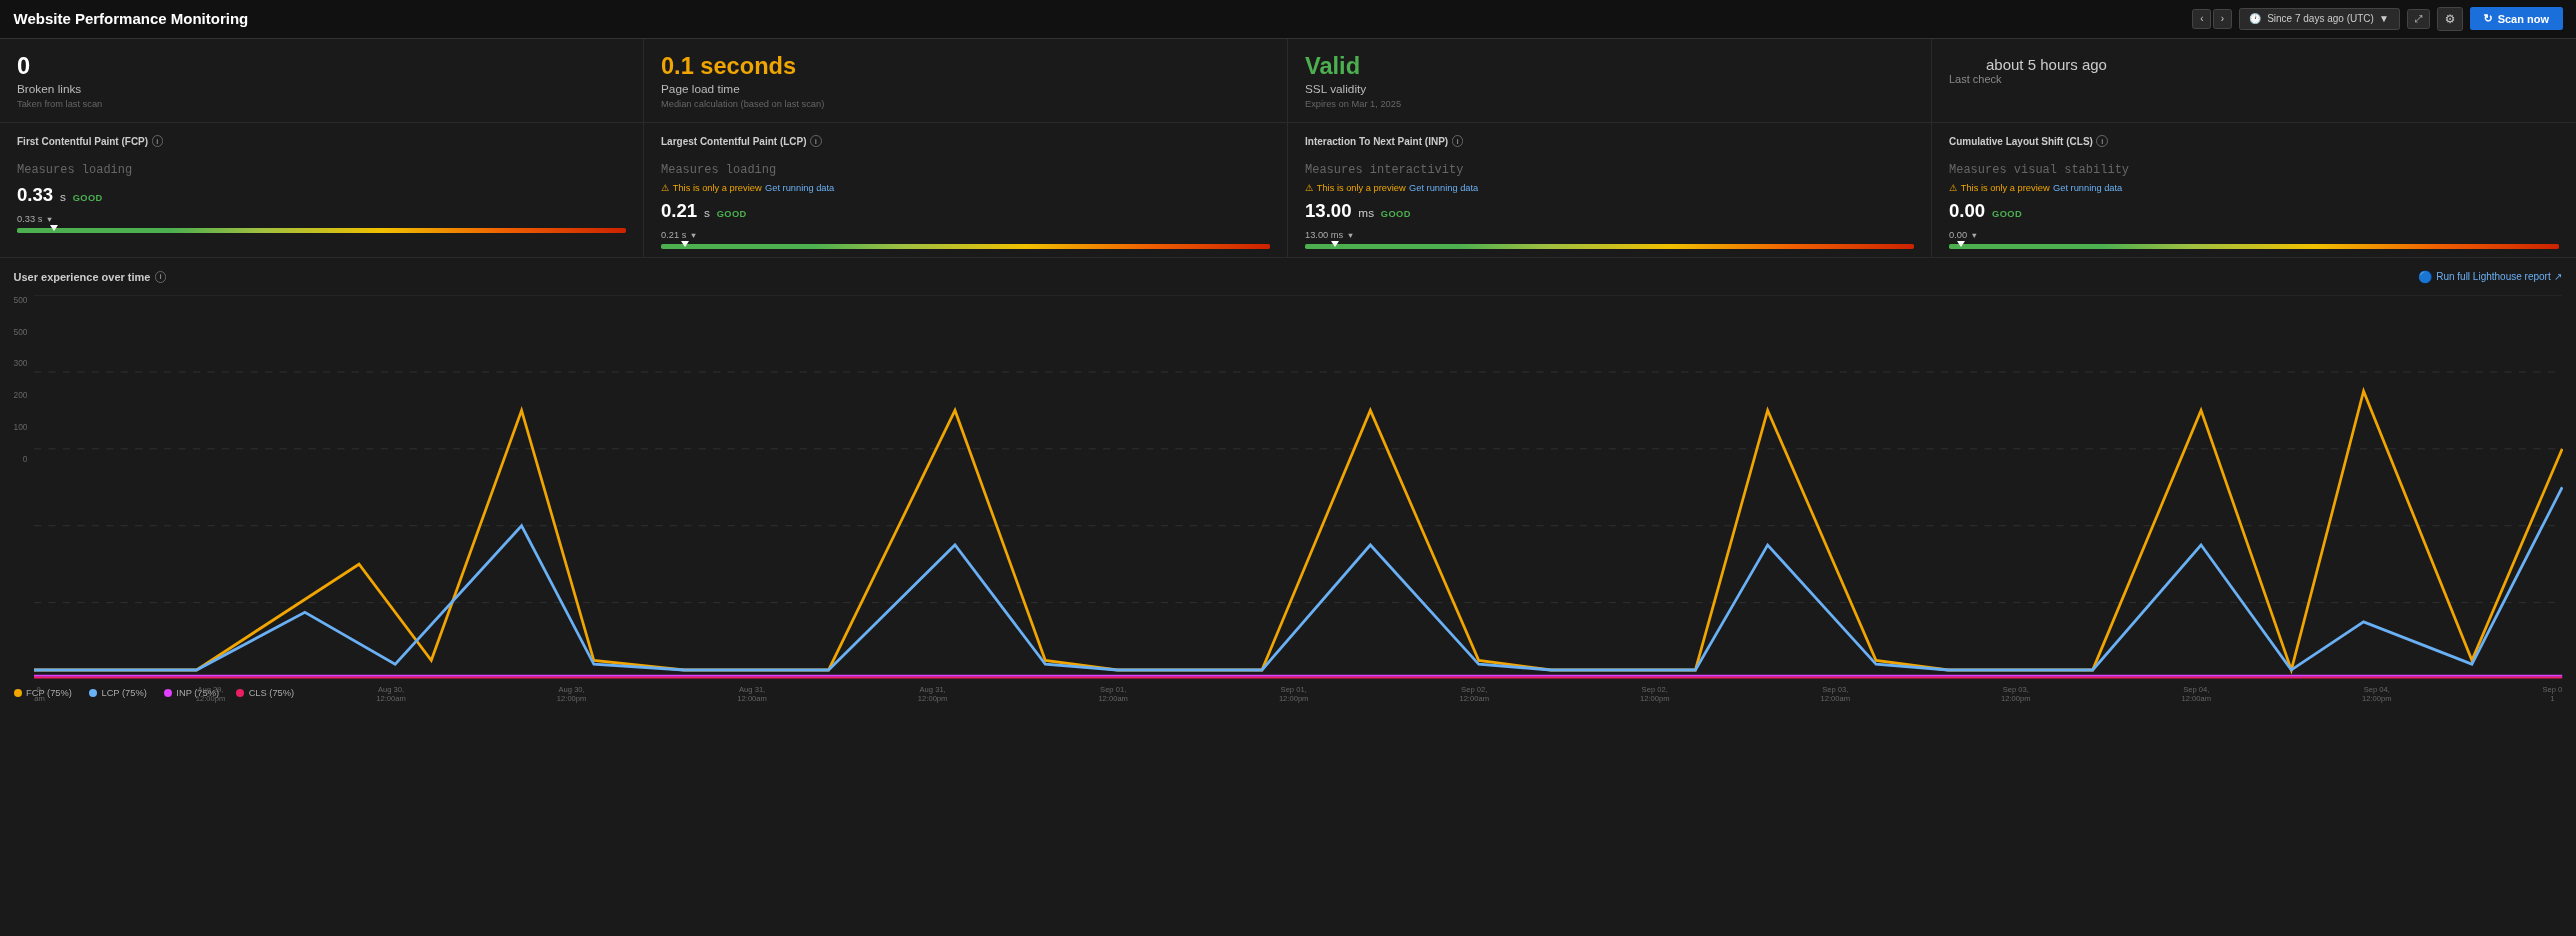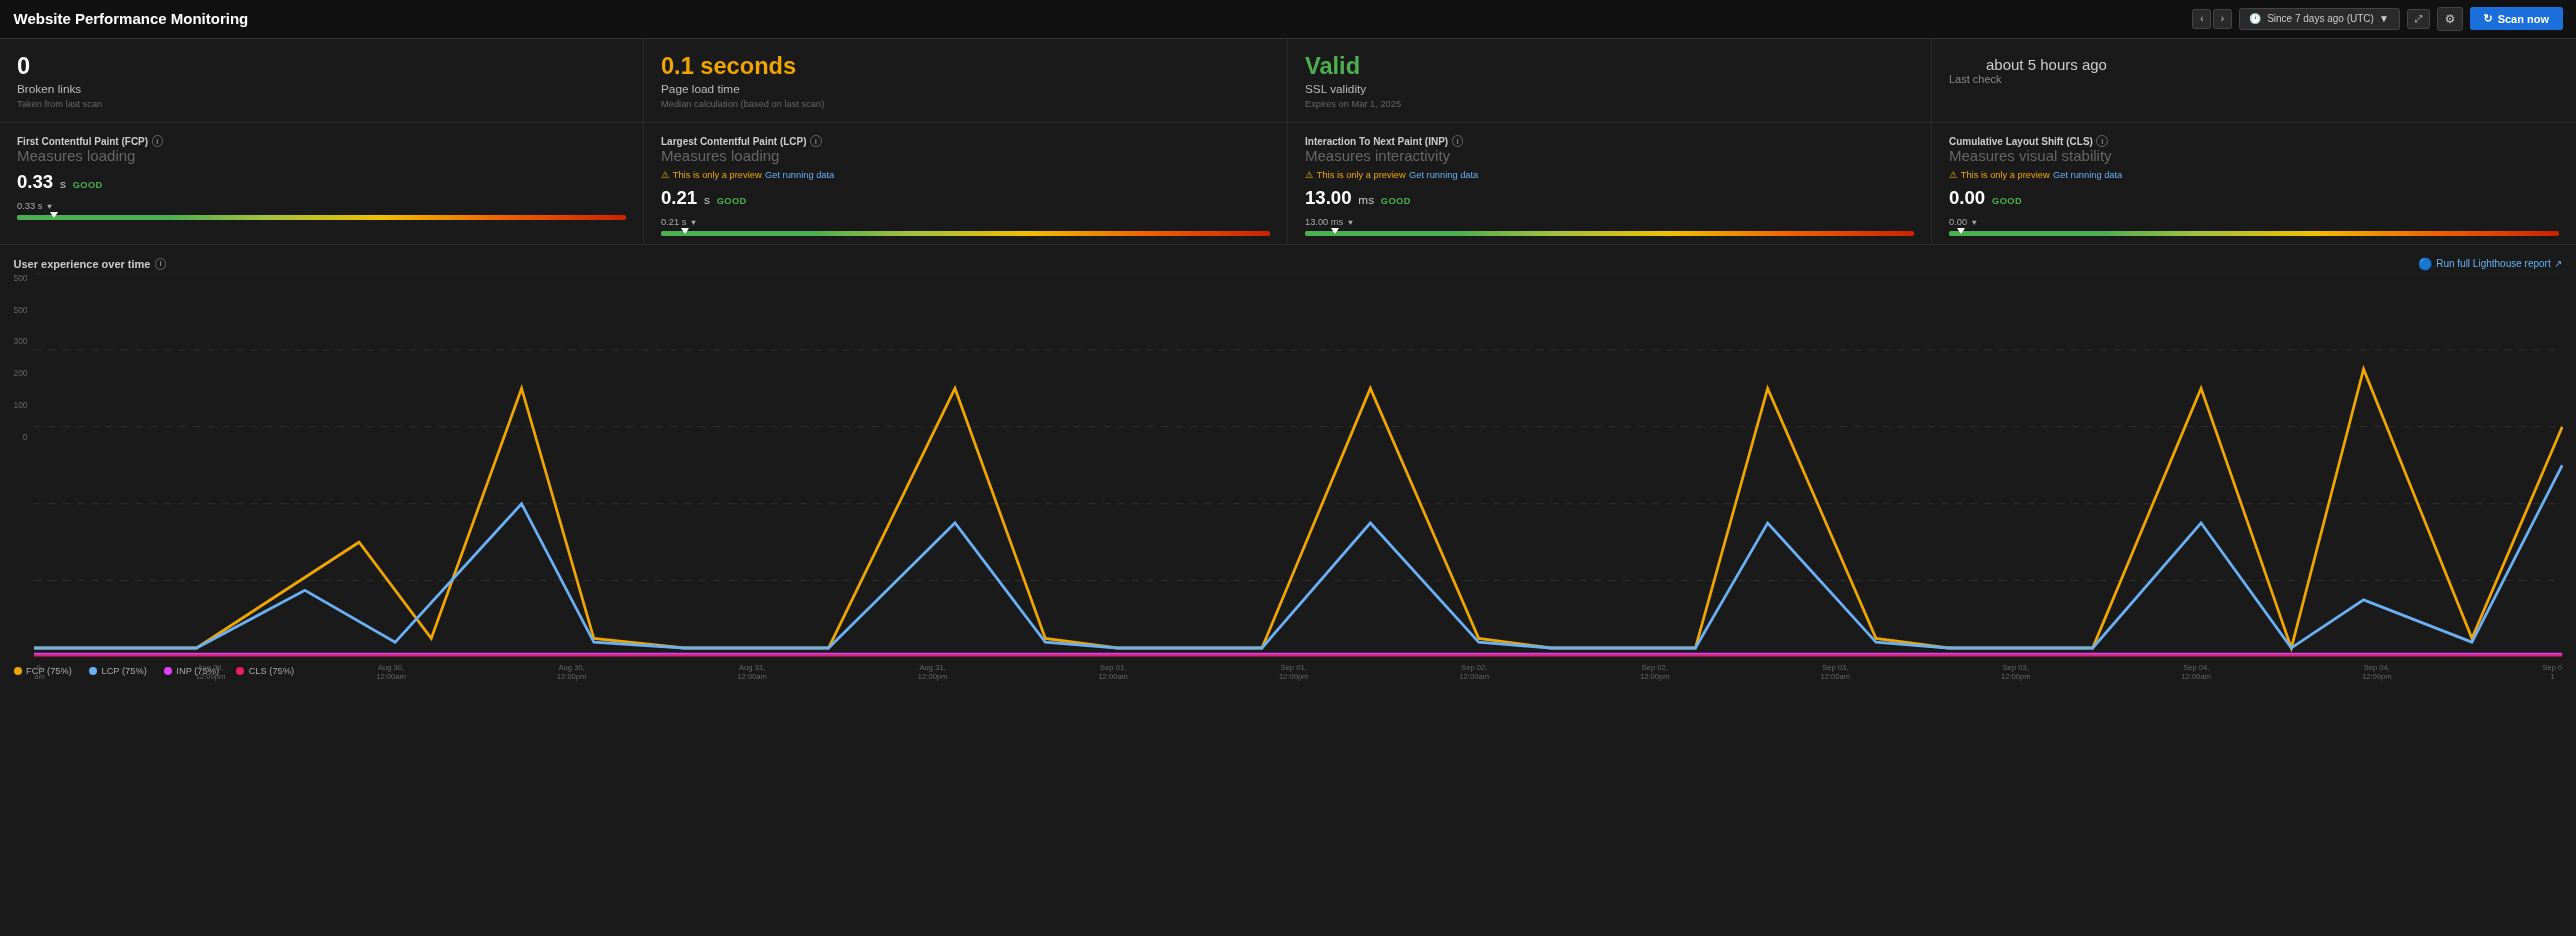--- a/index.html
+++ b/index.html
@@ -127,23 +127,24 @@
     .perf-card:last-child { border-right: none; }
     .perf-title {
       font-size: 10px;
       color: #ccc;
       font-weight: 600;
       display: flex;
       align-items: center;
       gap: 3.4px;
     }
     .perf-subtitle {
-      font-size: 15px;
+      font-size: 12px;
       color: #666;
-      margin-top: 0;
+      margin-top: 16px;
+      font-family: Liberation Mono, monospace;
     }
     .preview-notice {
       font-size: 9.3px;
       color: #f0a500;
       margin-top: 5px;
       display: flex;
       align-items: center;
       gap: 3.4px;
     }
     .preview-notice a {
@@ -199,21 +200,21 @@
       border-top: 6.8px solid #fff;
       transform: translateX(-50%);
     }
 
     .chart-section {
       padding: 11.8px 13.5px 6.8px;
     }
     .chart-header {
       display: flex;
       justify-content: space-between;
-      margin-bottom: 2px;
+      margin-bottom: 11px;
     }
     .chart-title {
       font-size: 11px;
       color: #ccc;
       font-weight: 600;
       display: flex;
       align-items: center;
       gap: 4.2px;
     }
     .lighthouse-link {

